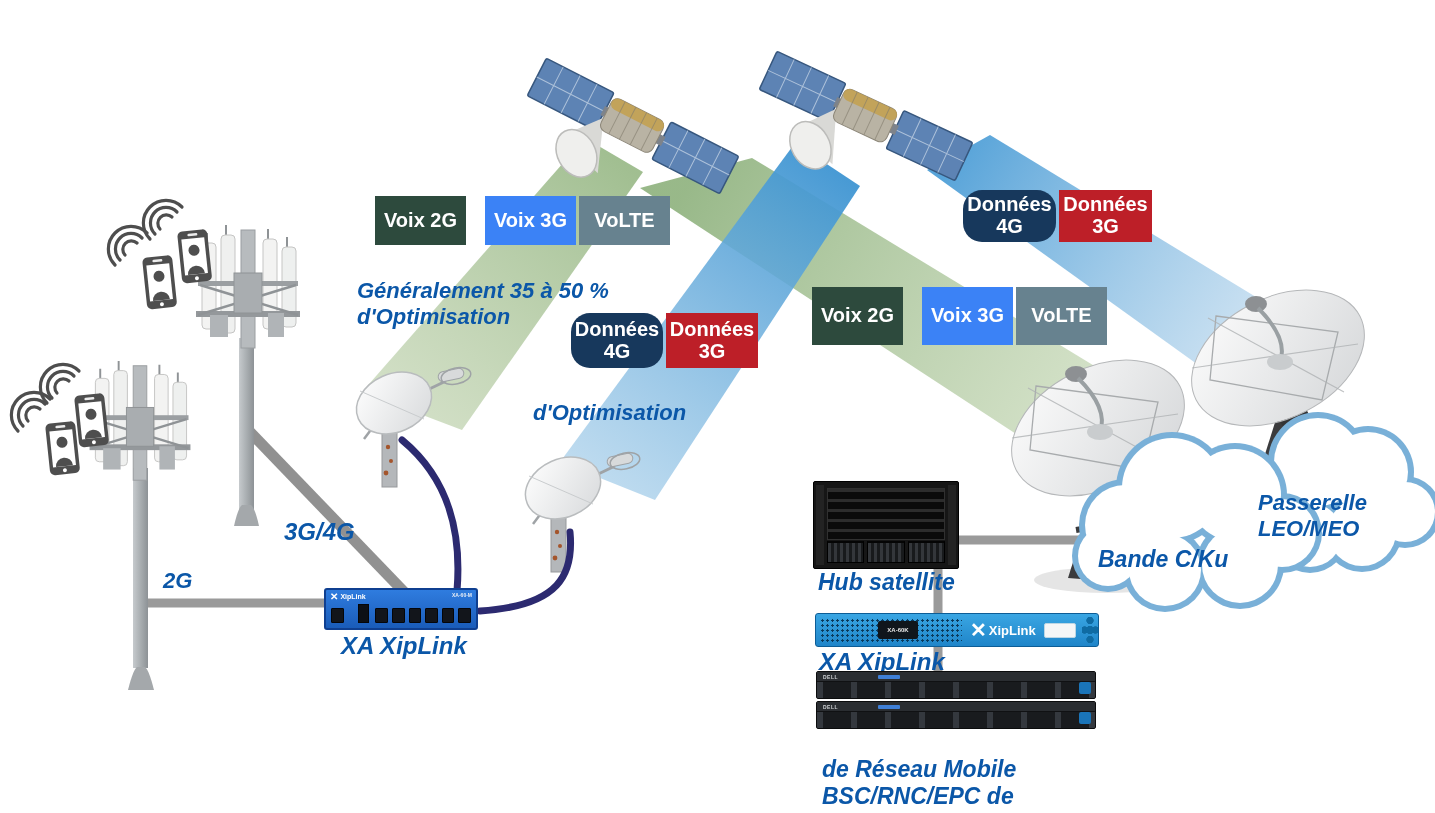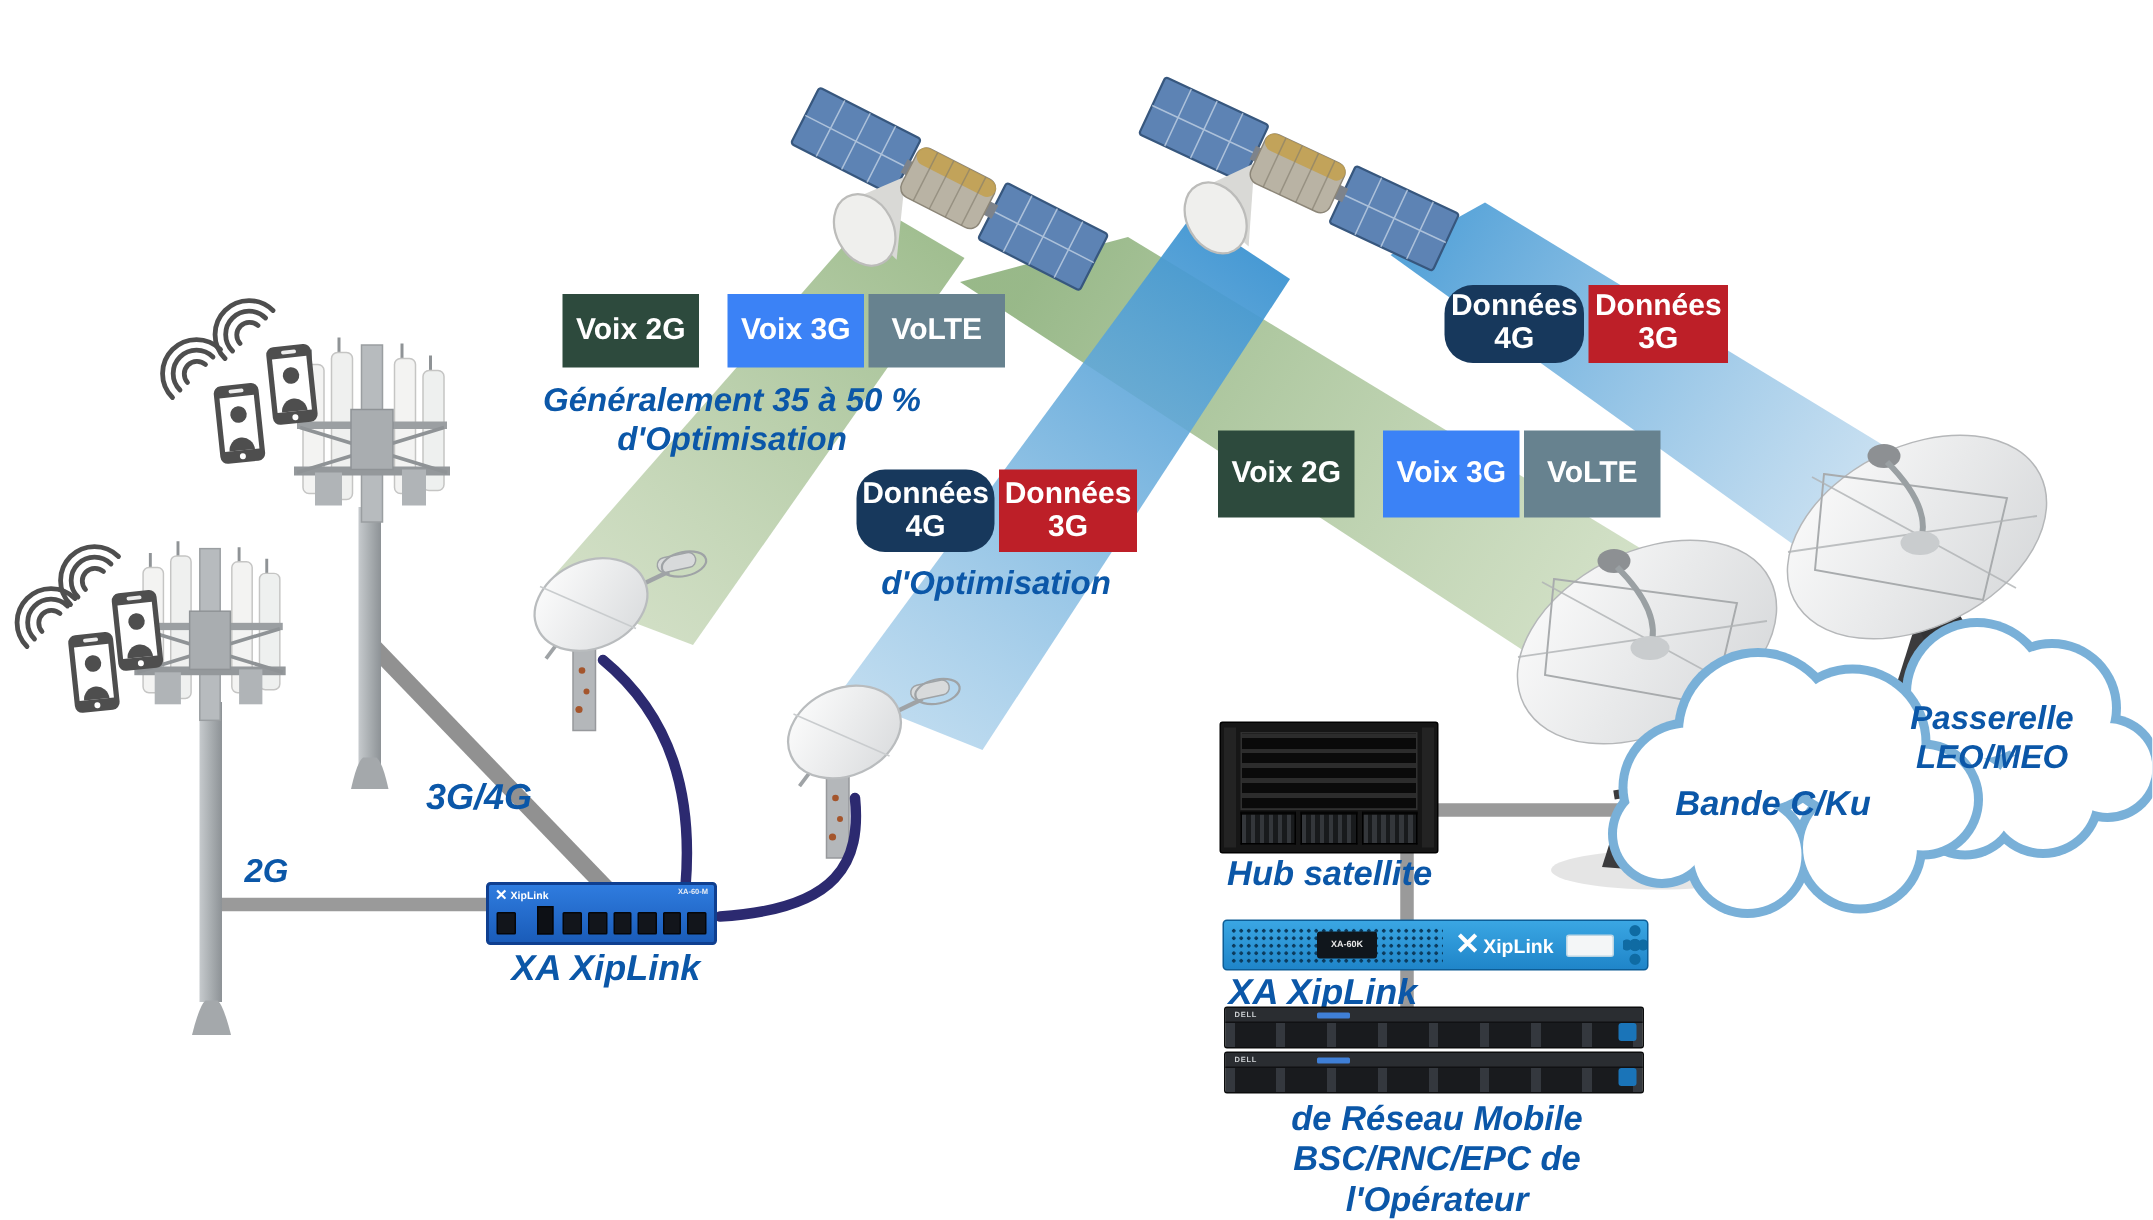--- a/index.html
+++ b/index.html
@@ -11,21 +11,21 @@
   .chiprow{display:flex;gap:3px;}
   .chip{display:flex;align-items:center;justify-content:center;text-align:center;
         color:#fff;font-weight:bold;font-size:20px;line-height:1.08;}
   .chip.green{background:#2d4a3d;}
   .chip.orange{background:#3b82f6;margin-left:16px;}
   .chip.slate{background:#67828f;}
   .chip.navy{background:#17385c;border-radius:19px;}
   .chip.red{background:#bd1f28;text-align:center;}
   
   .cap{color:#0b57a8;font-weight:bold;font-style:italic;line-height:1.18;}
-  .center{text-align:center;}
+  .center{margin-top:24px;}
   
   .hub{left:813px;top:481px;width:146px;height:88px;background:#161616;border-radius:2px;
        border:1px solid #000;box-sizing:border-box;}
   .hub .rail{position:absolute;top:3px;bottom:3px;width:8px;background:#232323;}
   .hub .rail.l{left:2px}.hub .rail.r{right:2px}
   .hub .slots{position:absolute;left:13px;right:13px;top:6px;height:50px;border:1px solid #303030;
        background:repeating-linear-gradient(180deg,#2c2c2c 0 3px,#0a0a0a 3px 10px);}
   .hub .fans{position:absolute;left:13px;right:13px;bottom:5px;height:22px;display:flex;gap:3px;}
   .hub .fans div{flex:1;background:repeating-linear-gradient(90deg,#34373b 0 3px,#181a1c 3px 6px);
        border:1px solid #000;border-top:2px solid #050505;}

